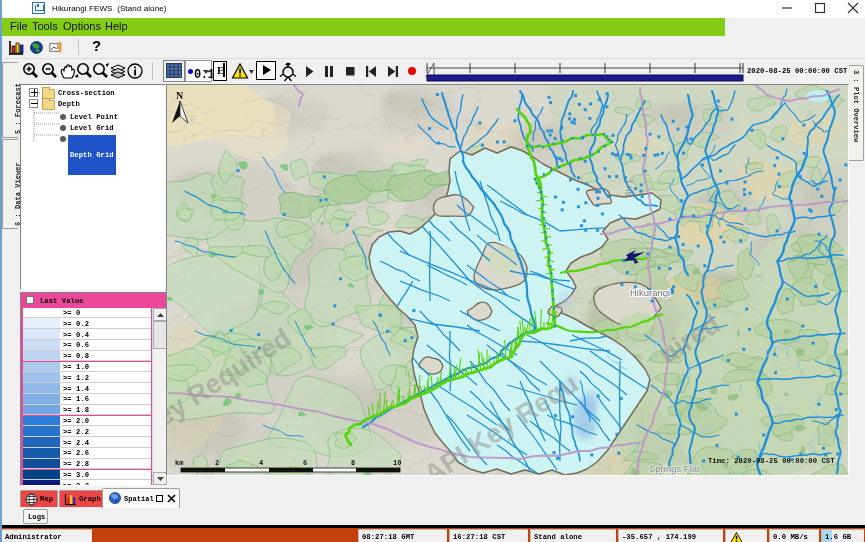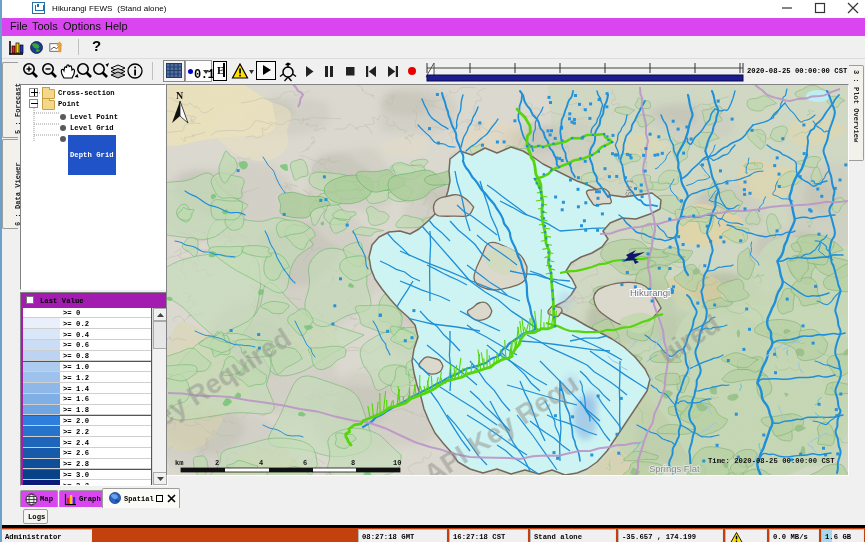--- a/index.html
+++ b/index.html
@@ -6,45 +6,45 @@
  font-family:"Liberation Sans",sans-serif;position:relative}
 #winborder{position:absolute;left:0;top:0;width:2px;height:542px;background:#6aa1cc;z-index:50}
 
 #title{position:absolute;left:2px;top:0;width:863px;height:18px;background:#fff}
 #title .txt{position:absolute;left:50px;top:4px;font-size:8px;color:#000;letter-spacing:0.1px}
 #appicon{position:absolute;left:30px;top:2px;width:13px;height:12px;background:#fff;border:1.5px solid #2271ae}
 #appicon:before{content:"";position:absolute;left:1.5px;top:2px;width:7px;height:5px;border:1.5px solid #2271ae;border-top:none}
 #appicon:after{content:"";position:absolute;left:3.8px;top:0.5px;width:2.5px;height:3.5px;background:#2271ae}
 .winbtn{position:absolute;top:0;width:14px;height:16px;color:#333}
 
-#menubar{position:absolute;left:2px;top:18px;width:863px;height:18px;background:#d946ef;font-size:11px;color:#111}
+#menubar{position:absolute;left:2px;top:18px;width:723px;height:18px;background:#84cc16;font-size:11px;color:#111}
 #menubar span{position:absolute;top:2px}
 
 #tb1{position:absolute;left:2px;top:36px;width:863px;height:23px;background:#f0f0f0;border-bottom:1px solid #dcdcdc}
 
 #tb2{position:absolute;left:19px;top:59px;width:830px;height:25px;background:#f0f0f0}
 
 .vtab{position:absolute;background:#f2f1ec;border:1px solid #9d9d9d;color:#222}
 .vtab .t{position:absolute;font-family:"Liberation Mono",monospace;font-weight:bold;font-size:7px;letter-spacing:0.05px;white-space:nowrap}
 
 .sunken{position:absolute;background:#fff;border-top:1px solid #828282;border-left:1px solid #828282;border-right:1px solid #fdfdfd;border-bottom:1px solid #fdfdfd}
 #tree{left:20px;top:84px;width:146px;height:206px}
-#legend{left:20px;top:292px;width:148px;height:194px;background:#a21caf;overflow:hidden}
+#legend{left:20px;top:292px;width:148px;height:194px;background:#ec4899;overflow:hidden}
 #map{left:166px;top:84px;width:683px;height:392px;background:#e3e4da;overflow:hidden}
 .bmt{font-family:"Liberation Mono",monospace;font-weight:bold;font-size:7.2px;letter-spacing:0.05px;color:#000;white-space:nowrap}
 .psbox{position:absolute;width:9px;height:9px;border:1px solid #8a8a8a;background:#fff}
 .folder{position:absolute;width:13px;height:10px;background:#f3d78a;border:1px solid #c8a143;border-radius:1px}
 .folder:before{content:"";position:absolute;left:-1px;top:-3px;width:6px;height:2px;background:#f3d78a;border:1px solid #c8a143;border-bottom:none}
 .bullet{position:absolute;width:6px;height:6px;border-radius:50%;background:#5a5a5a}
 
 .lrow{position:absolute;left:2px;width:128px;height:10.8px;border-bottom:1px solid #cfcfcf;background:#fff}
 .lsw{position:absolute;left:0;top:0;width:37px;height:9.8px}
 .ltx{position:absolute;left:40px;top:1.5px}
 
-.htab{position:absolute;background:#d946ef;border:1px solid #9d9d9d;border-bottom:none;border-radius:2px 2px 0 0}
+.htab{position:absolute;background:#ef4444;border:1px solid #9d9d9d;border-bottom:none;border-radius:2px 2px 0 0}
 
 #status{position:absolute;left:0;top:525px;width:865px;height:23px;background:#c2410c;border-top:3px solid #000000}
 .scell{position:absolute;top:1px;height:15px;border:1px solid #b9b9b9;border-right-color:#e8e8e8;border-bottom-color:#e8e8e8;background:#f0f0f0;overflow:hidden}
 .scell .bmt{position:absolute;left:3px;top:3px}
 .icon{display:inline-block;vertical-align:middle}
 svg{display:block}
 </style></head>
 <body>
 <div id="winborder"></div>
 <div id="title">
@@ -214,21 +214,21 @@
     <span style="position:absolute;left:10px;top:7px;width:7px;height:1px;background:#000"></span>
     <span style="position:absolute;left:13px;top:4px;width:1px;height:7px;background:#000"></span>
     <span class="psbox" style="left:8px;top:14px"></span>
     <span style="position:absolute;left:10px;top:18px;width:7px;height:1px;background:#000"></span>
     <span class="folder" style="left:21px;top:4px"></span>
     <span class="folder" style="left:21px;top:15px"></span>
     <span class="bullet" style="left:39px;top:29px"></span>
     <span class="bullet" style="left:39px;top:40px"></span>
     <span class="bullet" style="left:39px;top:51px"></span>
     <span class="bmt" style="position:absolute;left:37px;top:4px">Cross-section</span>
-    <span class="bmt" style="position:absolute;left:37px;top:15px">Point</span>
+    <span class="bmt" style="position:absolute;left:37px;top:15px">Depth</span>
     <span class="bmt" style="position:absolute;left:49px;top:28px">Level Point</span>
     <span class="bmt" style="position:absolute;left:49px;top:39px">Level Grid</span>
     <span class="bmt" style="position:absolute;left:47px;top:50px;background:#2052c8;color:#fff;padding:16px 2px">Depth Grid</span>
   </div>
 <div id="legend" class="sunken">
     <div style="position:absolute;left:2px;top:2px;width:142px;height:12px">
       <span style="position:absolute;left:3px;top:1px;width:8px;height:8px;border:1px solid #777;background:#fff"></span>
       <span class="bmt" style="position:absolute;left:17px;top:2px">Last Value</span>
     </div>
     <div class="lrow" style="top:14.5px">

